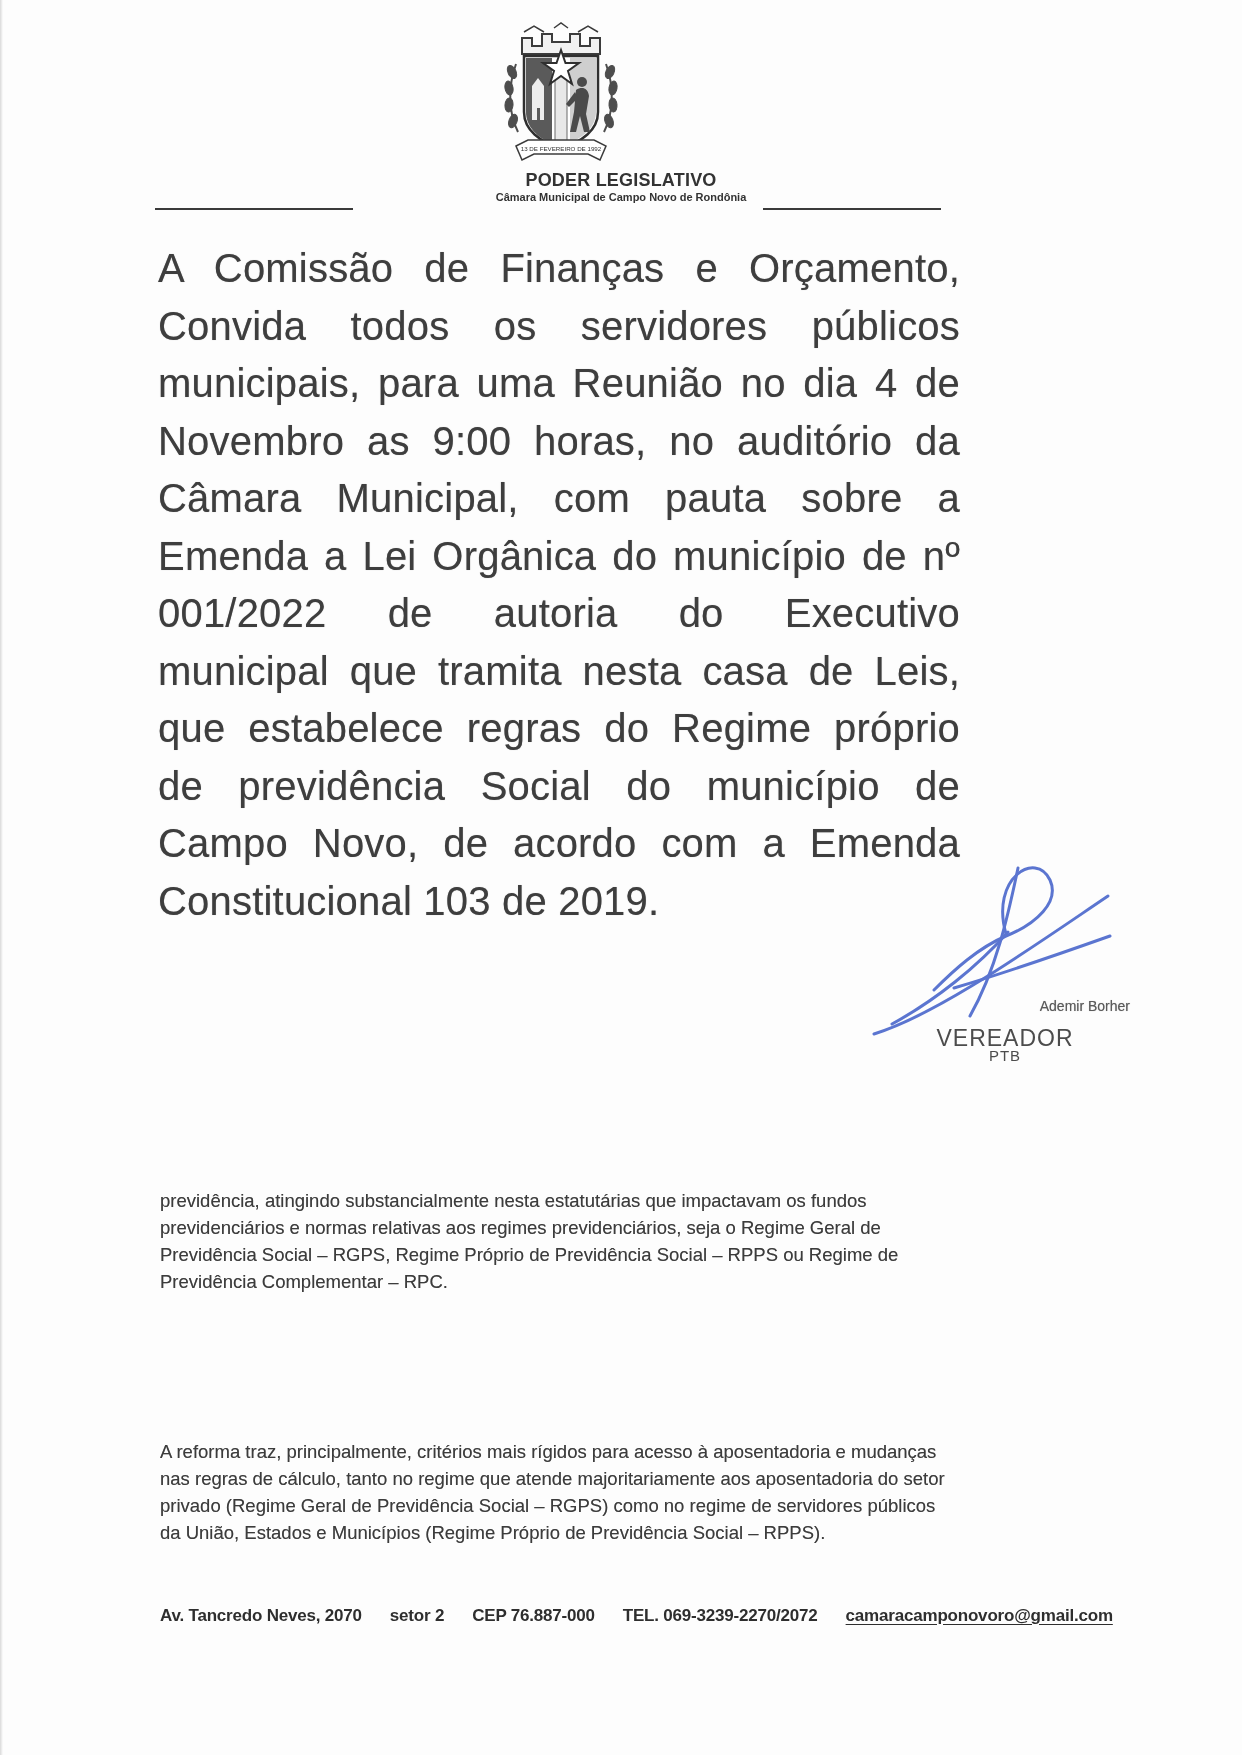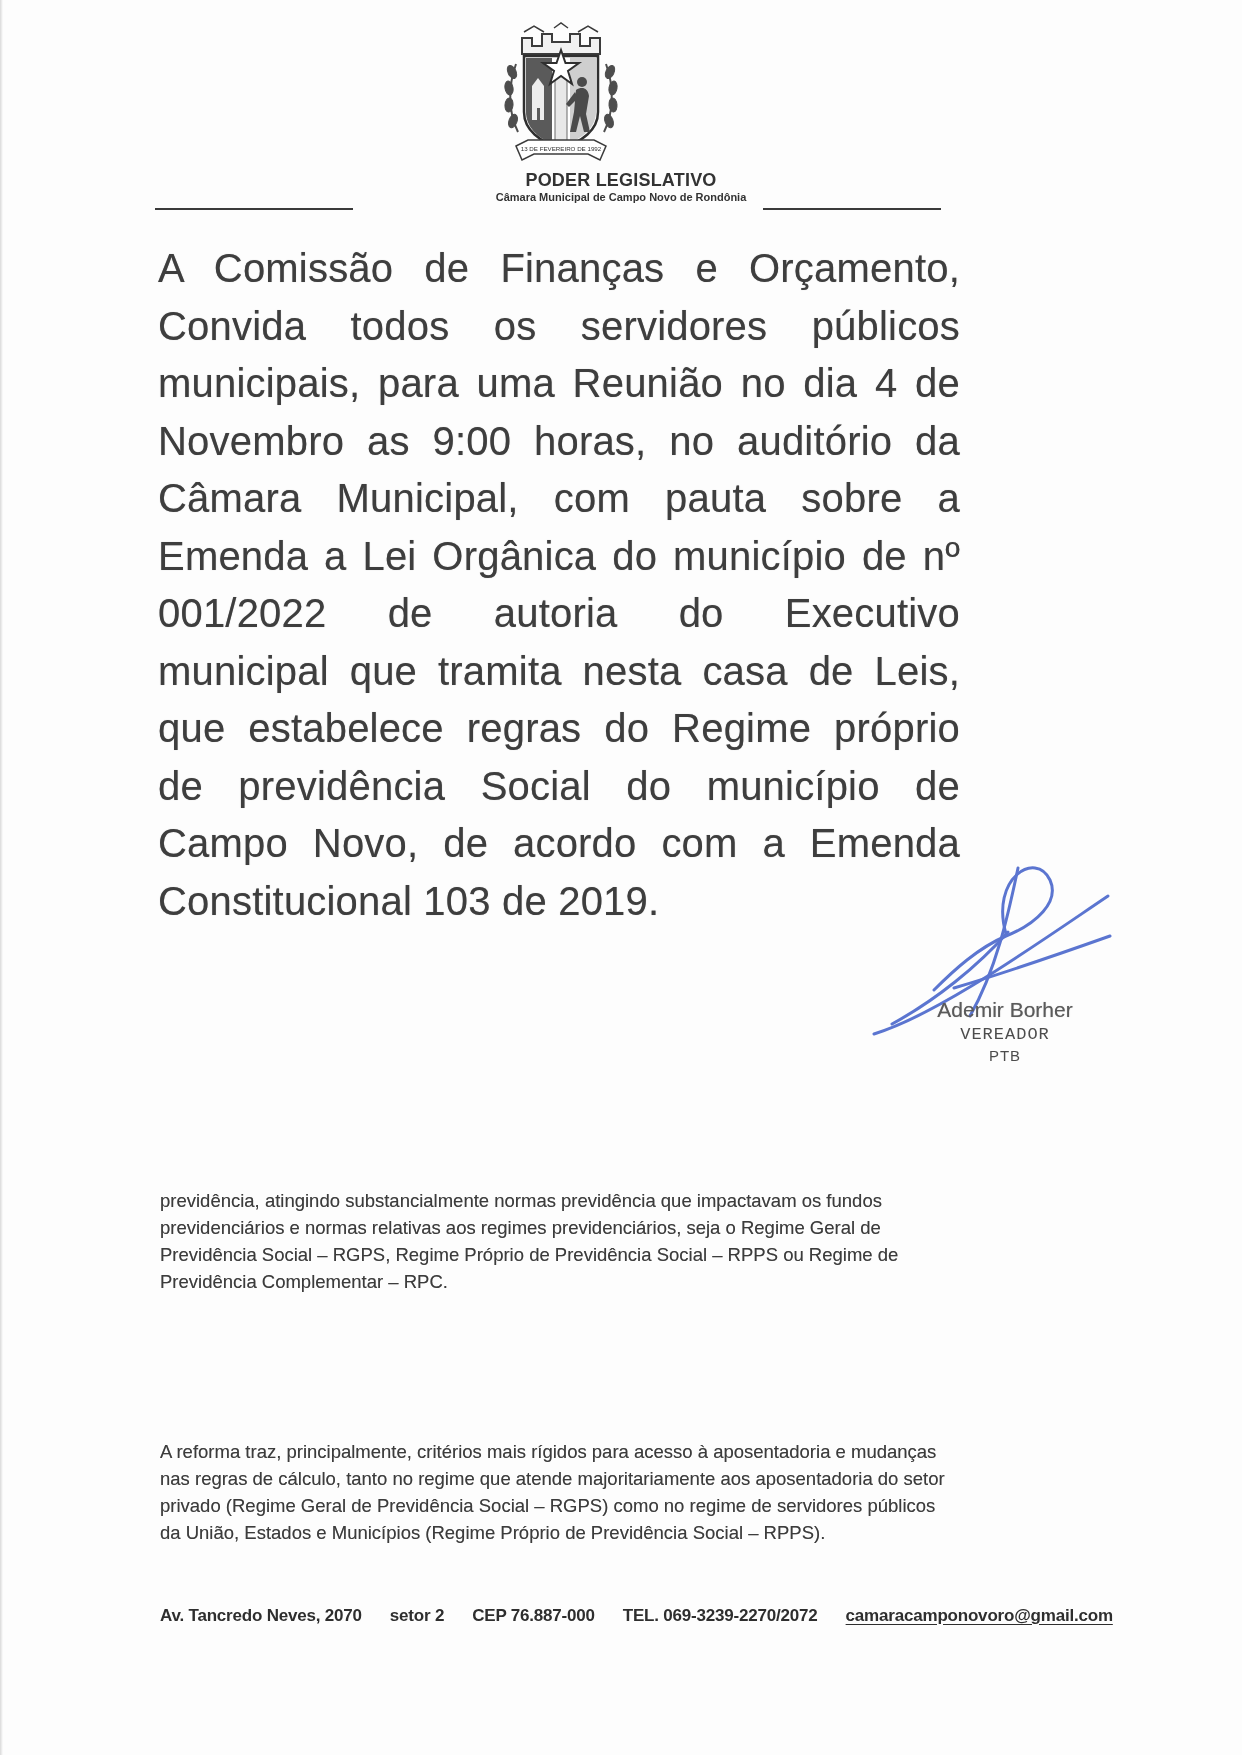--- a/index.html
+++ b/index.html
@@ -40,26 +40,26 @@
     letter-spacing:.2px;
     text-shadow:0 0 .7px rgba(70,70,70,.55);
   }
   .body-line { text-align:justify; text-align-last:justify; white-space:normal; }
   .body-line.last { text-align-last:left; }
 
   
   #signature-ink { position:absolute; left:858px; top:838px; width:268px; height:235px; pointer-events:none; }
   #sig-name {
     position:absolute; left:880px; top:998px; width:250px;
-    text-align:center; font-size:21px; color:#5a5a5a;
+    text-align:right; font-size:14px; color:#5a5a5a;
     text-shadow:0 0 .8px rgba(90,90,90,.6);
   }
   #sig-title {
     position:absolute; left:880px; top:1025px; width:250px;
-    text-align:center; font-size:17px; color:#4c4c4c; letter-spacing:1px;font-family:Liberation Mono, monospace;
+    text-align:center; font-size:23px; color:#4c4c4c; letter-spacing:1px;
   }
   #sig-party {
     position:absolute; left:880px; top:1047px; width:250px;
     text-align:center; font-size:15px; color:#4c4c4c; letter-spacing:1px;
   }
 
   
   .note-para {
     position:absolute; left:160px; width:835px;
     font-size:18.5px; line-height:27px; color:#3c3c3c;
@@ -155,21 +155,21 @@
       <path d="M150 94 C 120 128, 78 162, 34 186"></path>
       <path d="M16 196 C 80 176, 170 112, 250 58"></path>
       <path d="M96 150 C 130 140, 190 120, 252 98"></path>
     </g>
   </svg>
   <div id="sig-name">Ademir Borher</div>
   <div id="sig-title">VEREADOR</div>
   <div id="sig-party">PTB</div>
 
   <div id="note-para1" class="note-para">
-    <div>previdência, atingindo substancialmente normas previdência que impactavam os fundos</div>
+    <div>previdência, atingindo substancialmente nesta estatutárias que impactavam os fundos</div>
     <div>previdenciários e normas relativas aos regimes previdenciários, seja o Regime Geral de</div>
     <div>Previdência Social – RGPS, Regime Próprio de Previdência Social – RPPS ou Regime de</div>
     <div>Previdência Complementar – RPC.</div>
   </div>
   <div id="note-para2" class="note-para">
     <div>A reforma traz, principalmente, critérios mais rígidos para acesso à aposentadoria e mudanças</div>
     <div>nas regras de cálculo, tanto no regime que atende majoritariamente aos aposentadoria do setor</div>
     <div>privado (Regime Geral de Previdência Social – RGPS) como no regime de servidores públicos</div>
     <div>da União, Estados e Municípios (Regime Próprio de Previdência Social – RPPS).</div>
   </div>

